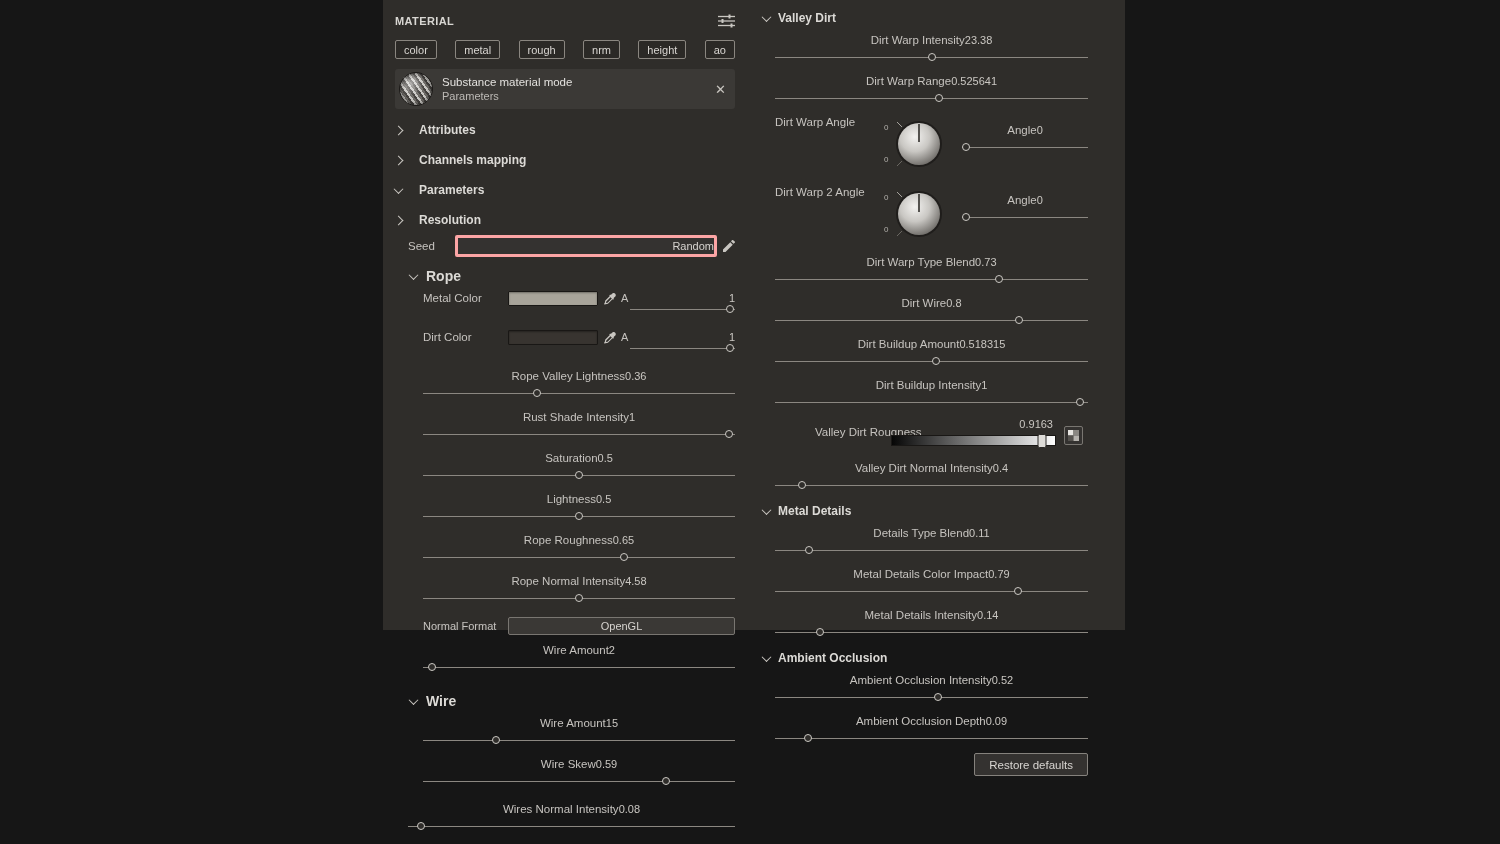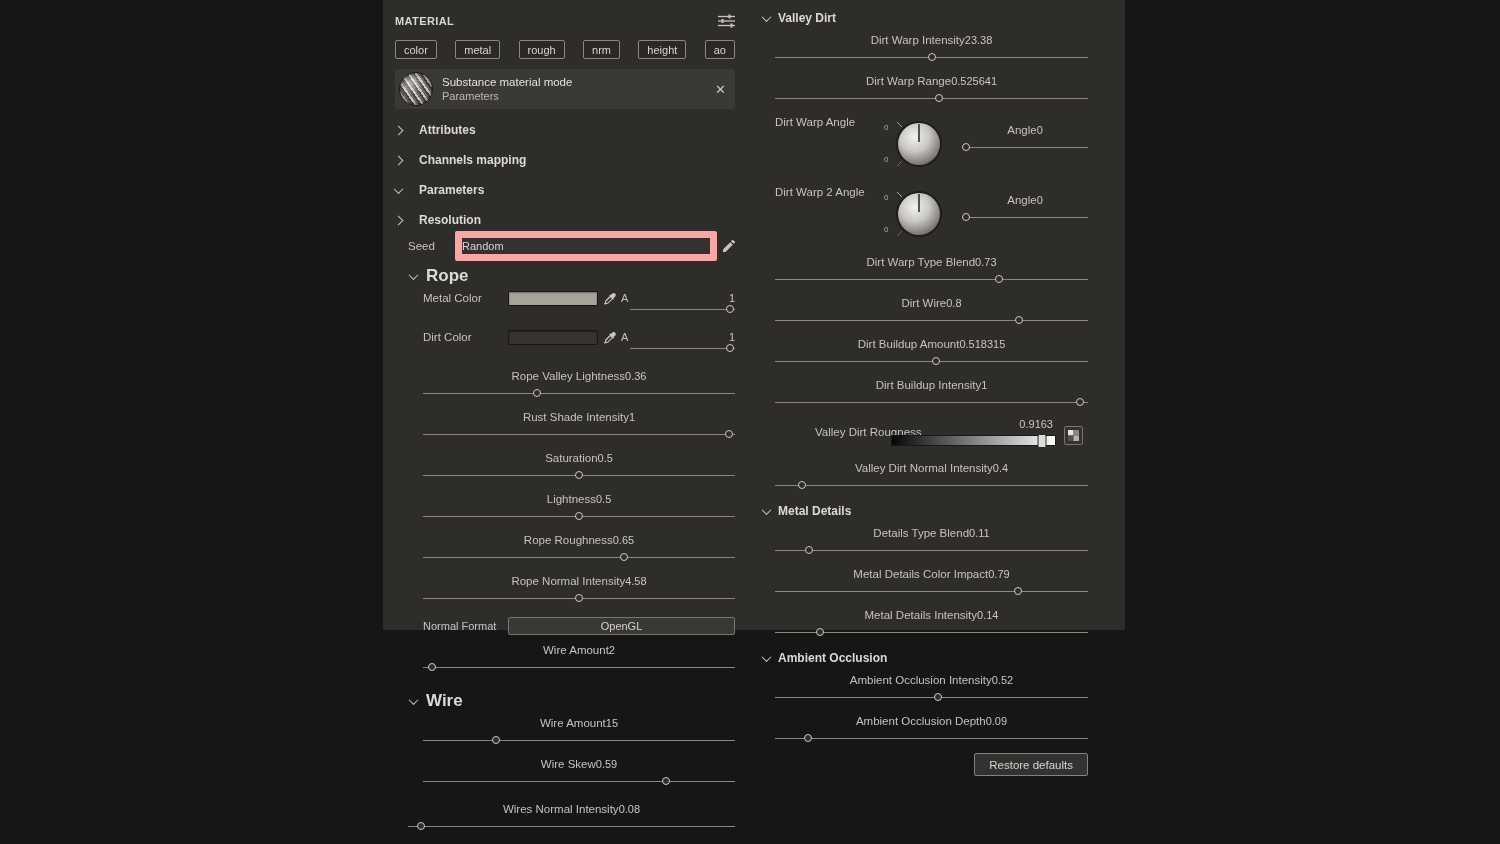--- a/index.html
+++ b/index.html
@@ -36,27 +36,27 @@
   .nav{margin-top:6px;}
   .nav-row{height:30px;display:flex;align-items:center;gap:17px;font-weight:bold;font-size:12px;color:#dcdad6;cursor:pointer;}
 
   .chev{width:6px;height:6px;border-right:1.5px solid #c9c6c1;border-bottom:1.5px solid #c9c6c1;
         transform:rotate(-45deg);flex:none;display:inline-block;}
   .chev.down{transform:rotate(45deg) translate(-1px,-1px);}
 
   
   .seed-row{height:20px;display:flex;align-items:center;padding-left:13px;margin-top:1px;}
   .seed-label{width:47px;font-size:11.5px;}
-  .seed-field{flex:1;height:16px;line-height:16px;border:7px solid #fca5a5;border-radius:2px;background:#343230;
-              text-align:left;font-size:11px;color:#d6d3cf;cursor:pointer;}
+  .seed-field{flex:1;height:16px;line-height:16px;border:3px solid #fca5a5;border-radius:2px;background:#343230;
+              text-align:right;font-size:11px;color:#d6d3cf;cursor:pointer;}
   .edit-icon{margin-left:6px;display:inline-flex;cursor:pointer;}
 
   
   .group-head{height:24px;margin-top:8px;display:flex;align-items:center;gap:9px;padding-left:15px;
-              font-weight:bold;font-size:17px;color:#dcdad6;cursor:pointer;}
+              font-weight:bold;font-size:14px;color:#dcdad6;cursor:pointer;}
   .group-rows{padding-left:28px;}
   .rgroup-head{height:24px;display:flex;align-items:center;gap:8px;font-weight:bold;font-size:12px;color:#dcdad6;cursor:pointer;}
   .rgroup-rows{padding-left:12px;}
 
   
   .prow{height:41px;position:relative;}
   .prow-top{display:flex;justify-content:center;padding-top:4px;font-size:11.5px;line-height:13px;}
   .plabel{color:#c6c3bf;}
   .pvalue{color:#cac7c2;font-size:11px;}
   .track{position:absolute;left:0;right:0;bottom:13px;height:1px;background:#8b8781;cursor:pointer;}

